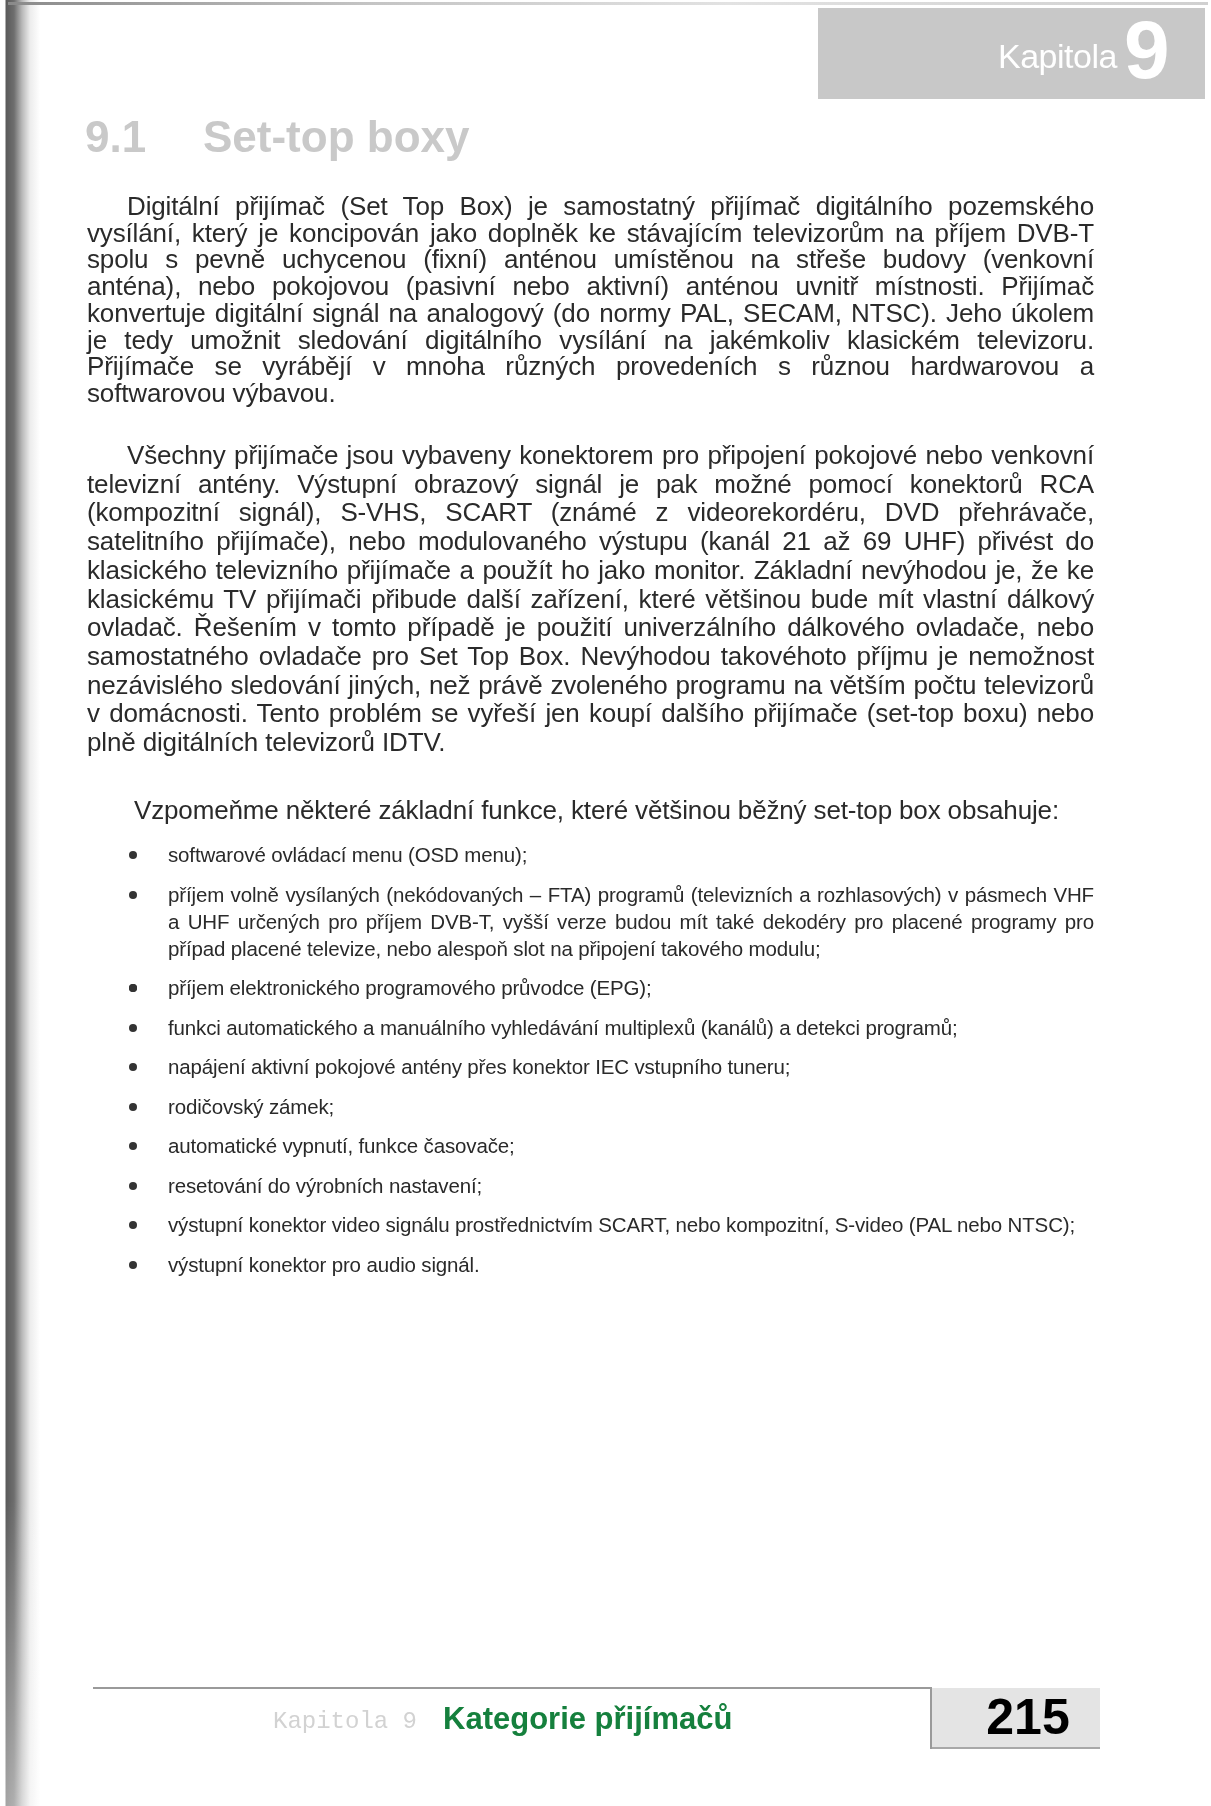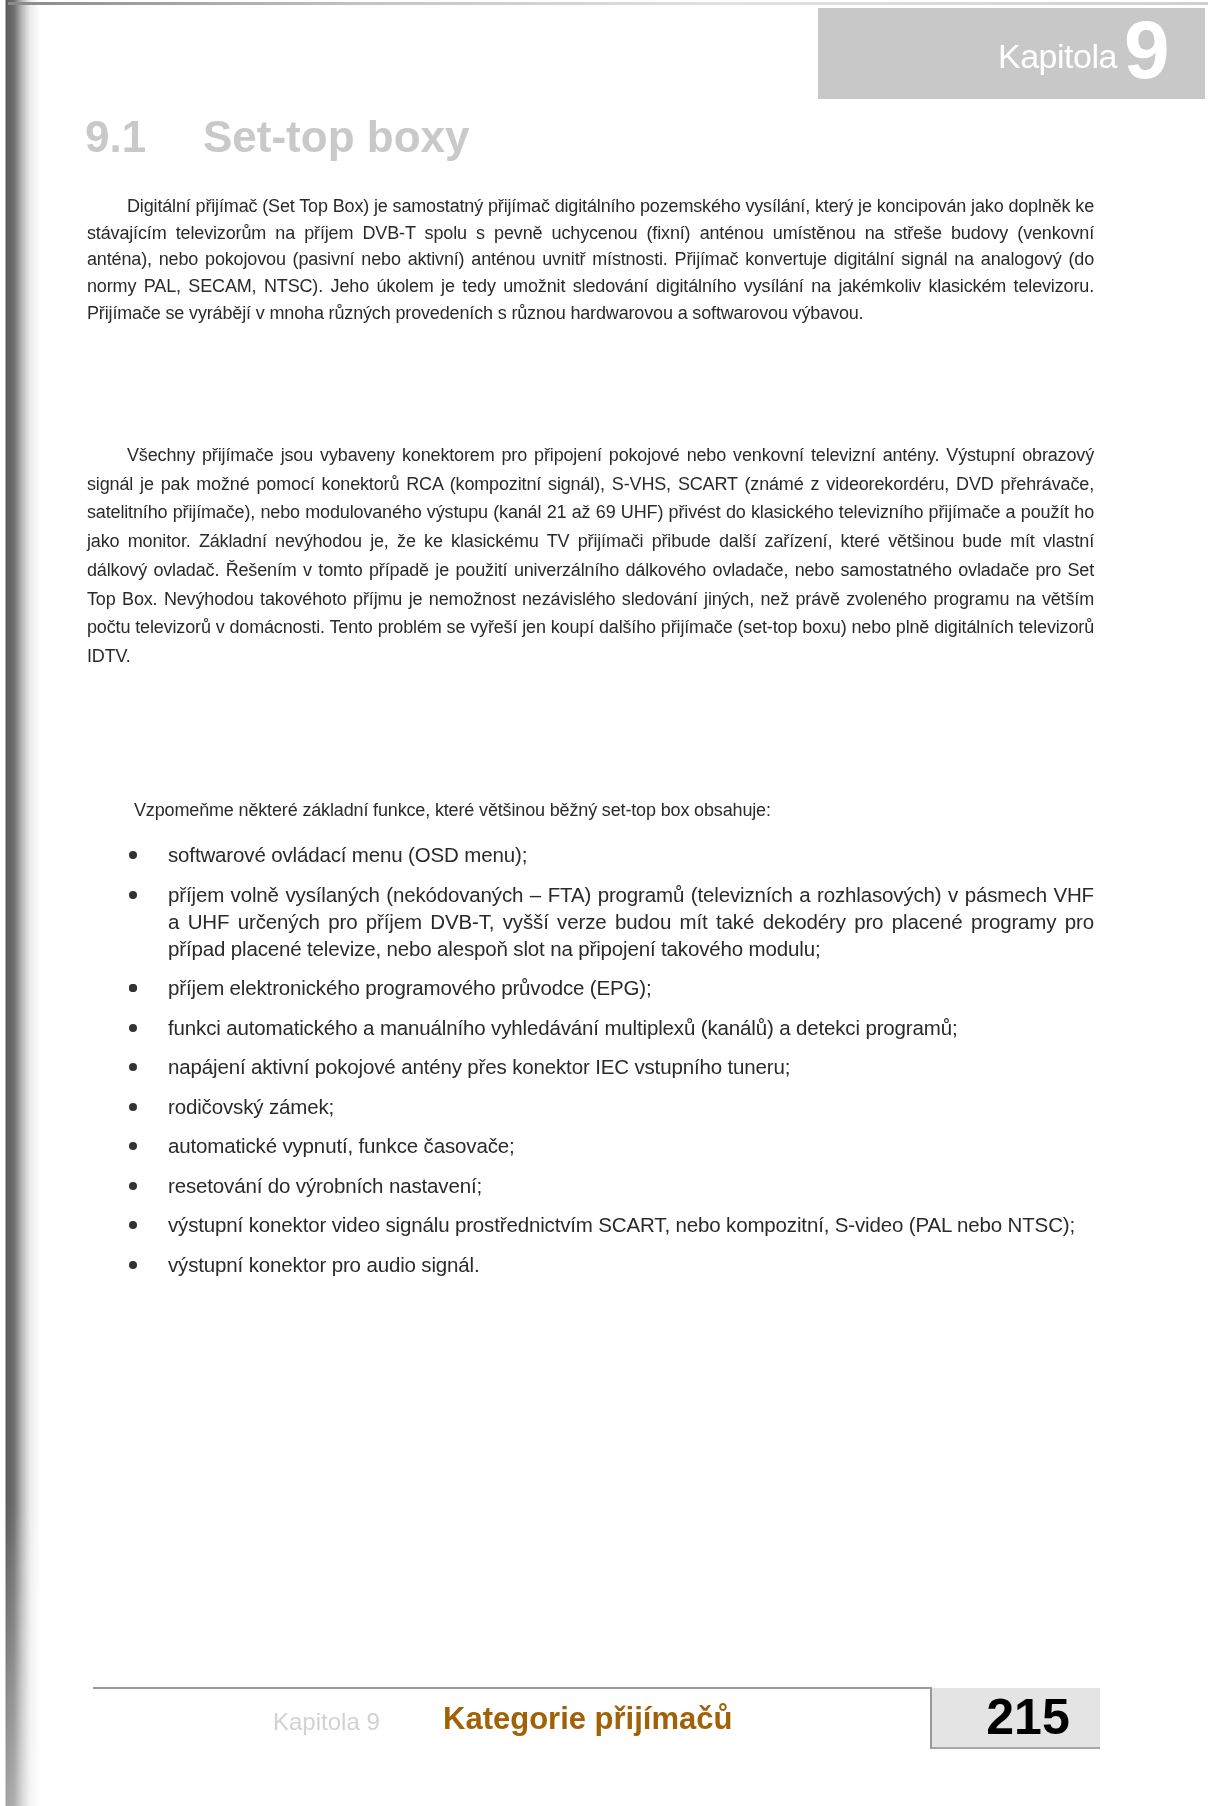--- a/index.html
+++ b/index.html
@@ -31,21 +31,21 @@
   .chapter-num {
     position: absolute; left: 1124px; top: 9px; font-size: 82px; font-weight: bold;
     color: #ffffff; line-height: 82px;
   }
   .section-title {
     position: absolute; left: 85px; top: 112px; font-size: 44px; font-weight: bold;
     color: #c9c9c9; line-height: 50px; white-space: pre;
   }
   .section-title .num { display: inline-block; width: 118px; }
   .text {
-    position: absolute; left: 87px; width: 1007px; font-size: 18px;
+    position: absolute; left: 87px; width: 1007px; font-size: 26px;
     text-align: justify; letter-spacing: -0.15px;
   }
   .p1 { top: 193px; line-height: 26.7px; text-indent: 40px; }
   .p2 { top: 441px; line-height: 28.7px; text-indent: 40px; }
   .intro { top: 793px; line-height: 27px; left: 130px; width: 960px; }
   .list {
     position: absolute; left: 87px; top: 841px; width: 1007px; margin: 0; padding: 0;
     list-style: none; font-size: 20.5px; letter-spacing: -0.15px;
   }
   .list li {
@@ -68,24 +68,25 @@
     position: absolute; left: 932px; top: 1688px; width: 168px; height: 59px;
     background: #e4e4e4; border-bottom: 2px solid #a8a8a8;
   }
   .page-num {
     position: absolute; left: 932px; top: 1691px; width: 192px; text-align: center;
     font-size: 50px; font-weight: bold; color: #000000; line-height: 52px;
   }
   .footer-chapter {
     position: absolute; left: 273px; top: 1708px; font-size: 24px; color: #d2d2d2;
     line-height: 28px;
+    font-family: Liberation Mono, monospace;
   }
   .footer-title {
     position: absolute; left: 443px; top: 1701px; font-size: 31px; font-weight: bold;
-    color: #a16207; line-height: 36px;
+    color: #15803d; line-height: 36px;
   }
 </style>
 </head>
 <body>
 
 <div class="edge-left"></div>
 <div class="edge-left-fade"></div>
 <div class="edge-top"></div>
 
 <div class="chapter-box"></div>

